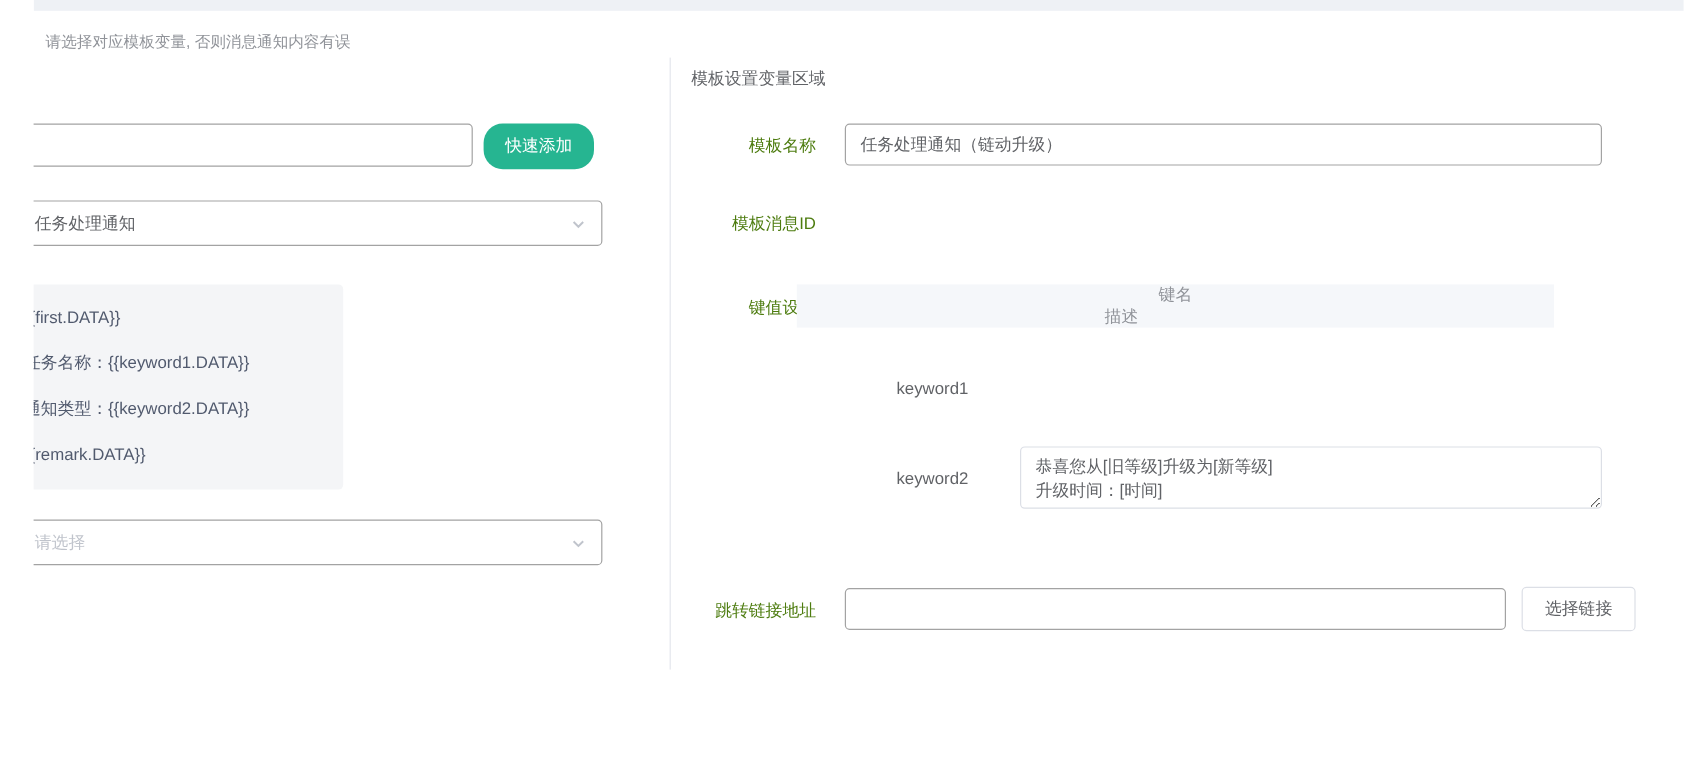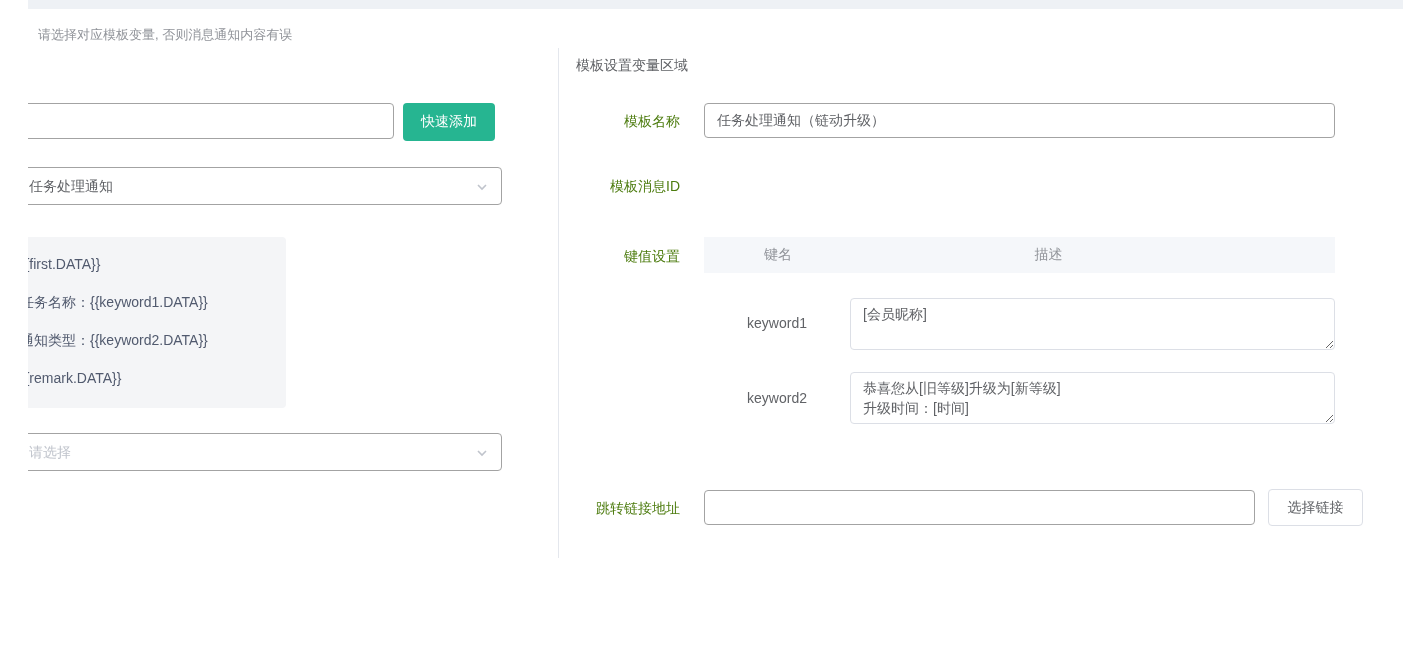--- a/index.html
+++ b/index.html
@@ -10,21 +10,21 @@
   .topbar { position:absolute; left:0; top:0; width:1403px; height:9px; background:#eef1f5; }
 
   .warning { position:absolute; left:10px; top:26px; font-size:13px; color:#909399; }
 
   
   .ctl { border:1px solid #a3a3a3; border-radius:4px; background:#fff; }
 
   .quick-input { position:absolute; left:-12px; top:103px; width:378px; height:36px;
     padding:0 12px; font-size:14px; color:#606266; outline:none; }
   .btn-green { position:absolute; left:375px; top:103px; width:92px; height:38px;
-    background:#26b591; color:#fff; font-size:14px; border:none; border-radius:4px; cursor:pointer; }
+    background:#26b591; color:#fff; font-size:14px; border:none; border-radius:16px; cursor:pointer; }
 
   .select { position:absolute; height:38px; line-height:36px; padding:0 30px 0 12px;
     font-size:14px; color:#606266; cursor:pointer; }
   .select .chev { position:absolute; right:12px; top:12px; width:14px; height:14px; color:#c0c4cc; }
   .select1 { left:-12px; top:167px; width:486px; }
   .select2 { left:-12px; top:433px; width:486px; }
   .placeholder { color:#c0c4cc; }
 
   .preview { position:absolute; left:-28px; top:237px; width:286px; height:171px;
     background:#f4f5f7; border-radius:4px; padding:17px 14px 0 20px;
@@ -35,22 +35,22 @@
 
   .section-title { position:absolute; left:548px; top:57px; font-size:14px; color:#606266; }
 
   .flabel { position:absolute; left:530px; width:122px; text-align:right;
     font-size:14px; color:#4d7c0f; white-space:nowrap; }
 
   .txt-input { position:absolute; left:676px; width:631px; height:35px; padding:0 12px;
     font-size:14px; color:#606266; outline:none; }
   .txt-input:disabled { background:#f5f7fa; border-color:#e4e7ed; color:#c0c4cc; }
 
-  .kv-header { position:absolute; left:676px; top:237px; width:631px; height:36px;
-    background:#f5f7fa; display:flex; align-items:center; font-size:14px; color:#909399; }
+  .kv-header { position:absolute; left:636px; top:237px; width:631px; height:36px;
+    background:#f5f7fa; display:flex; align-items:center; font-size:14px; color:#909399;flex-direction:column; }
   .kv-header .c1 { width:148px; text-align:center; }
   .kv-header .c2 { flex:1; padding-right:90px; text-align:center; }
 
   .kv-key { position:absolute; left:676px; width:146px; text-align:center;
     font-size:14px; color:#606266; }
   .kv-textarea { position:absolute; left:822px; width:485px; height:52px;
     padding:5px 12px; font-size:14px; line-height:20px; color:#606266;
     border:1px solid #dcdfe6; border-radius:4px; resize:both; outline:none;
     font-family:"Liberation Sans","DejaVu Sans",sans-serif; }
 
@@ -103,21 +103,20 @@
 
   <div class="flabel" style="top:178px;">模板消息ID</div>
 
   <div class="flabel" style="top:248px;">键值设置</div>
   <div class="kv-header">
     <span class="c1">键名</span>
     <span class="c2">描述</span>
   </div>
 
   <div class="kv-key" style="top:315px;">keyword1</div>
-  <textarea class="kv-textarea" style="top: 298px;">[会员昵称]</textarea>
 
   <div class="kv-key" style="top:390px;">keyword2</div>
   <textarea class="kv-textarea" style="top: 372px;">恭喜您从[旧等级]升级为[新等级]
 升级时间：[时间]</textarea>
 
 
   <div class="flabel" style="top:500px;">跳转链接地址</div>
   <input class="ctl txt-input link-input" type="text" value="" style="">
   <button class="btn-plain">选择链接</button>
 

